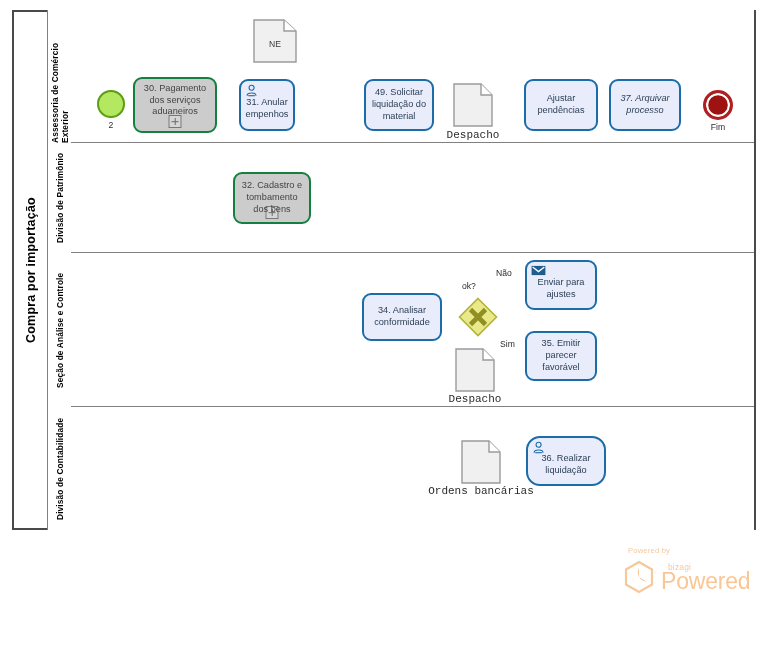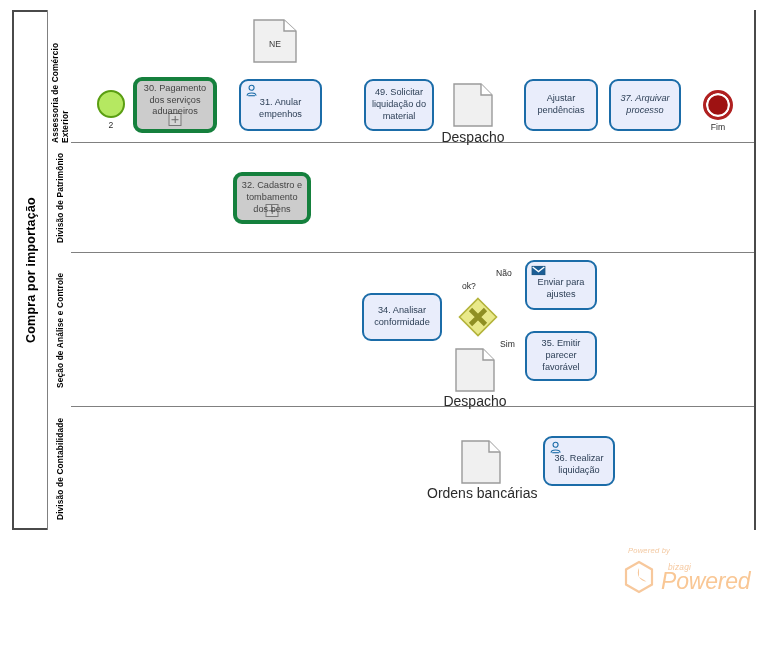--- a/index.html
+++ b/index.html
@@ -70,21 +70,21 @@
     color: #333333;
     padding: 2px 4px;
   }
   .task.blue {
     background: #e9edfb;
     border: 2px solid #1b6ca8;
     color: #2e4057;
   }
   .task.gray {
     background: #cccccc;
-    border: 4px solid #15803d;
+    border: 2px solid #15803d;
     color: #444444;
   }
   .task-text { position: relative; z-index: 2; pointer-events:none; }
 
   .task-icon {
     position: absolute;
     left: 4px; top: 3px;
     width: 15px; height: 13px;
     z-index: 3;
   }
@@ -130,42 +130,43 @@
   }
 
   
   .gateway { position: absolute; }
 
   
   .dataobj { position: absolute; }
   .dataobj-label {
     position: absolute;
     text-align: center;
-    font-size: 14px;
+    font-size: 11px;
     color: #2b2b2b;
     white-space: nowrap;
+    font-family: Liberation Mono, monospace;
   }
   .dataobj-inner-text {
     position: absolute;
     text-align: center;
     font-size: 8.6px;
     color: #3a3a3a;
     white-space: nowrap;
   }
 
   
   .flow-label {
     position: absolute;
     font-size: 8.6px;
     color: #2b2b2b;
     white-space: nowrap;
   }
 
   
-  .watermark { position: absolute; font-style: italic; }
+  .watermark { position: absolute; }
   .wm-powered {
     position: absolute;
     font-size: 7.6px;
     color: #f3c9a2;
     letter-spacing: .2px;
   }
   .wm-bizagi {
     position: absolute;
     font-size: 8.4px;
     color: #f6c9a0;
@@ -250,21 +251,21 @@
   <div class="event-label" style="left:85px; top:120px; width:52px;">2</div>
 
   <div class="event end" style="left:703px; top:90px; width:30px; height:30px;"></div>
   <div class="event-label" style="left:692px; top:122px; width:52px;">Fim</div>
 
   <div class="task gray" style="left:133px; top:77px; width:84px; height:56px;">
     <span class="task-text" style="margin-bottom:9px;">30. Pagamento dos serviços aduaneiros</span>
     <span class="sub-marker"></span>
   </div>
 
-  <div class="task blue" style="left:239px; top:79px; width:83px; height:52px;">
+  <div class="task blue" style="left:239px; top:79px; width:56px; height:52px;">
     <span class="task-icon">
       <svg viewBox="0 0 16 14" width="15" height="13">
         <circle cx="7" cy="4" r="2.7" fill="none" stroke="#1b6ca8" stroke-width="1.2"></circle>
         <path d="M2.2,12.6 C2.2,8.7 11.8,8.7 11.8,12.6" fill="none" stroke="#1b6ca8" stroke-width="1.2"></path>
         <path d="M3.4,12.6 L10.6,12.6" stroke="#1b6ca8" stroke-width="1.2"></path>
       </svg>
     </span>
     <span class="task-text" style="margin-top:7px;">31. Anular empenhos</span>
   </div>
 
@@ -296,21 +297,21 @@
         <path d="M1.6,2.2 L8,7.2 L14.4,2.2" fill="none" stroke="#ffffff" stroke-width="1.4"></path>
       </svg>
     </span>
     <span class="task-text" style="margin-top:8px;">Enviar para ajustes</span>
   </div>
 
   <div class="task blue" style="left:525px; top:331px; width:72px; height:50px;">
     <span class="task-text">35. Emitir parecer favorável</span>
   </div>
 
-  <div class="task blue" style="left:543px; top:436px; width:72px; height:50px;">
+  <div class="task blue" style="left:526px; top:436px; width:80px; height:50px;border-radius:14px;">
     <span class="task-icon">
       <svg viewBox="0 0 16 14" width="15" height="13">
         <circle cx="7" cy="4" r="2.7" fill="none" stroke="#1b6ca8" stroke-width="1.2"></circle>
         <path d="M2.2,12.6 C2.2,8.7 11.8,8.7 11.8,12.6" fill="none" stroke="#1b6ca8" stroke-width="1.2"></path>
         <path d="M3.4,12.6 L10.6,12.6" stroke="#1b6ca8" stroke-width="1.2"></path>
       </svg>
     </span>
     <span class="task-text" style="margin-top:8px;">36. Realizar liquidação</span>
   </div>
 

